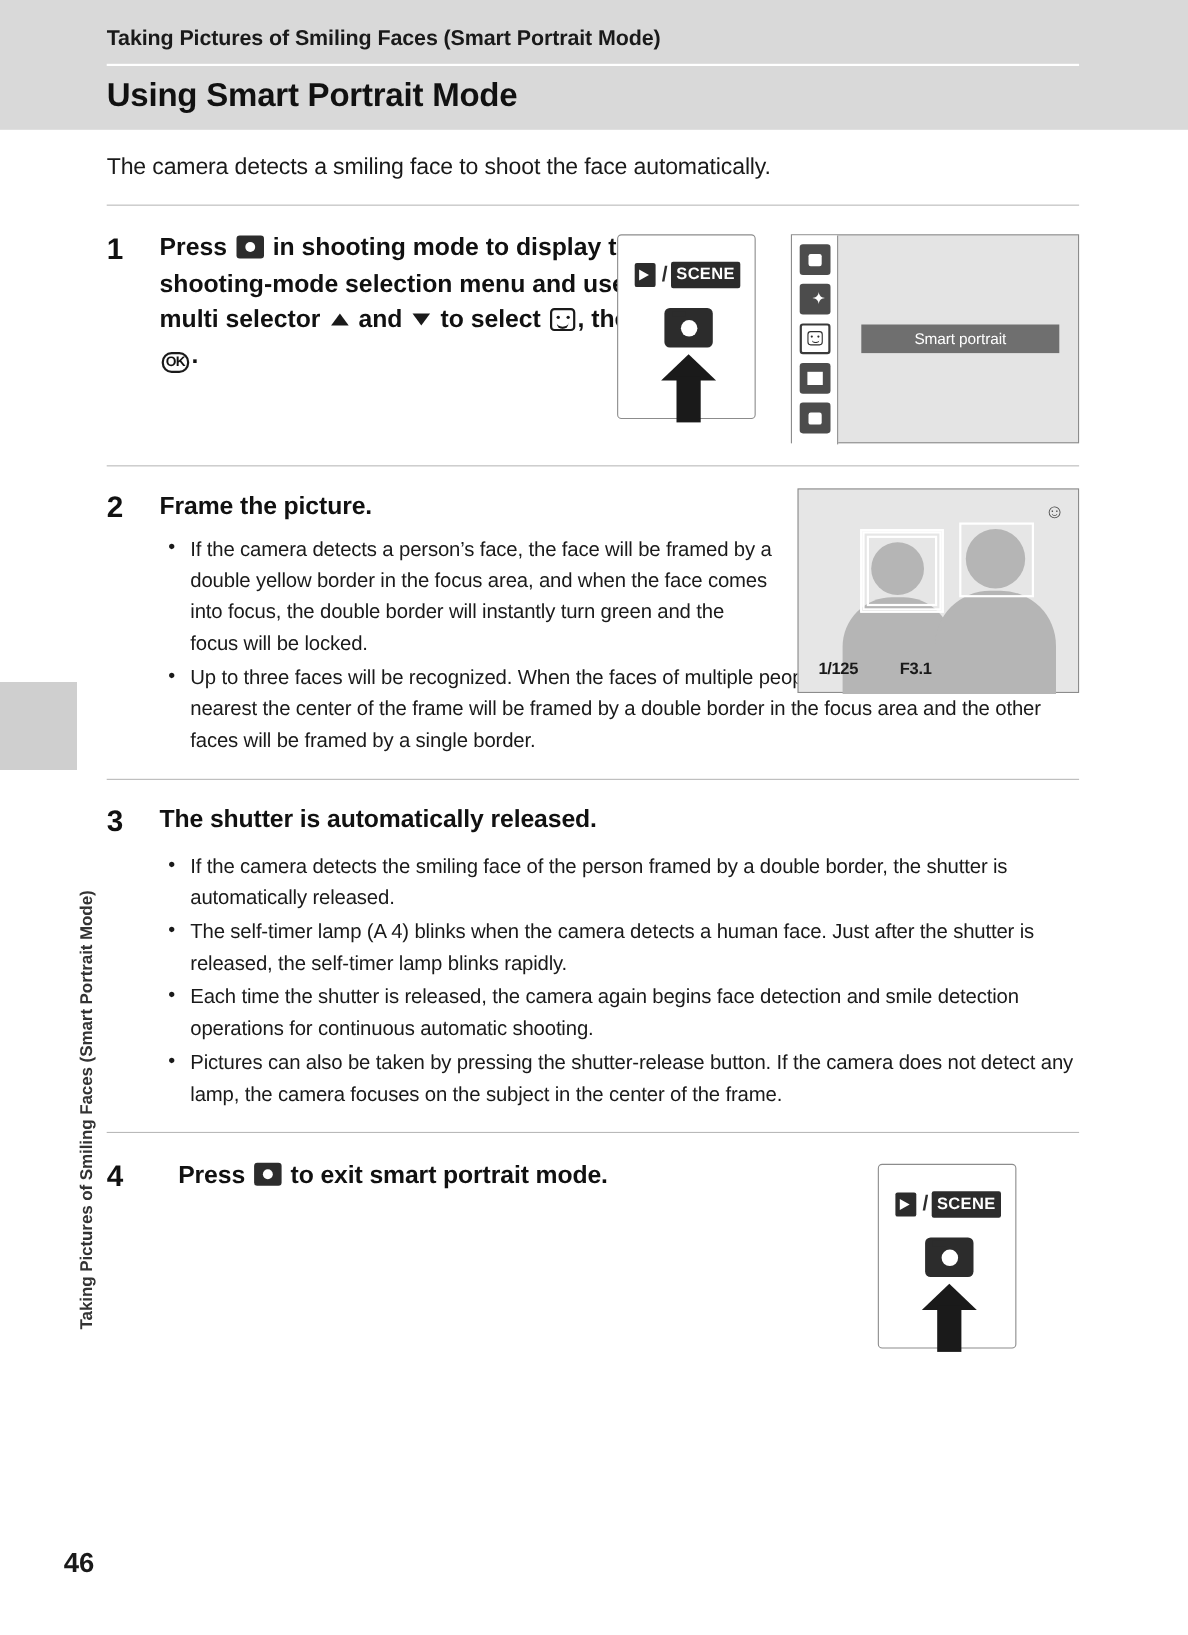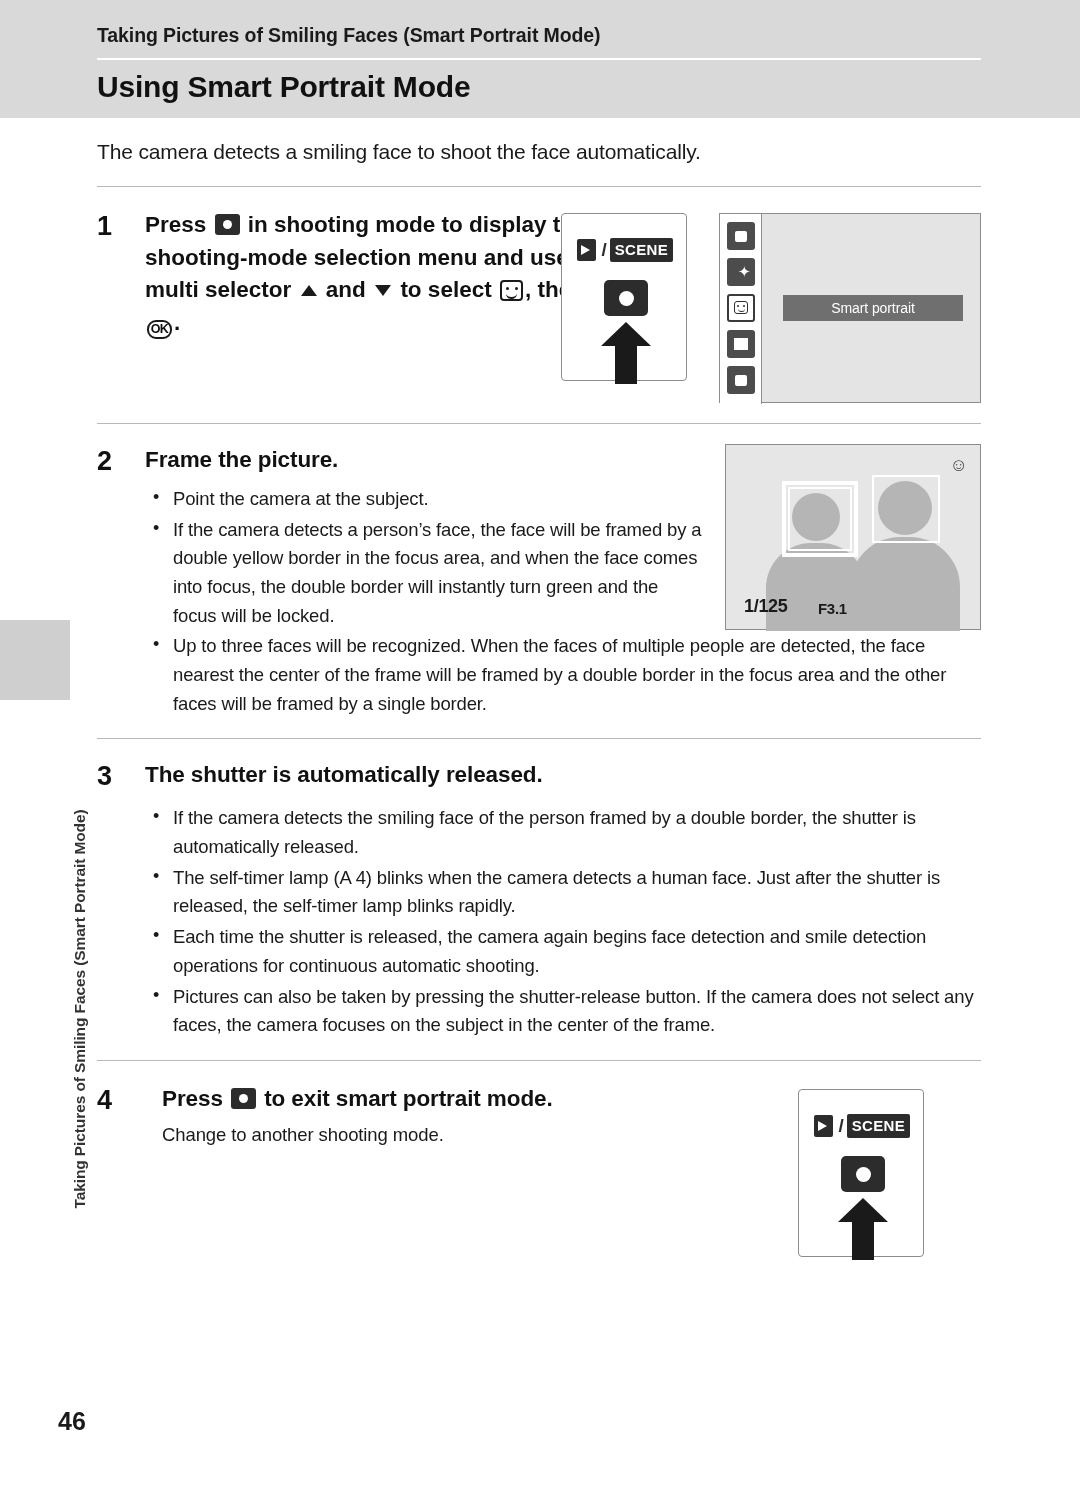--- a/index.html
+++ b/index.html
@@ -447,21 +447,21 @@
   }
   .f2-smile-ind {
     position: absolute;
     right: 12px; top: 10px;
     color: #4a4a4a;
     font-size: 18px;
   }
   .f2-shutter {
     position: absolute;
     left: 18px; bottom: 12px;
-    font-size: 18px;
+    font-size: 15px;
     font-weight: bold;
     color: #1a1a1a;
     letter-spacing: -0.3px;
   }
   .f2-aperture {
     position: absolute;
     left: 92px; bottom: 12px;
     font-size: 15px;
     font-weight: bold;
     color: #1a1a1a;
@@ -559,21 +559,20 @@
     </div>
   </div>
 
   <div class="hr" style="margin-top:14px;"></div>
 
   <div class="step" style="margin-top:20px;">
     <div class="step-num">2</div>
     <div class="step-body" style="position:relative;">
       <div class="step-head">Frame the picture.</div>
       <ul class="bullets">
-        <li style="max-width:560px;">Point the camera at the subject.</li>
         <li style="max-width:560px;">If the camera detects a person’s face, the face will be framed by a double yellow border in the focus area, and when the face comes into focus, the double border will instantly turn green and the focus will be locked.</li>
         <li style="max-width:852px;">Up to three faces will be recognized. When the faces of multiple people are detected, the face nearest the center of the frame will be framed by a double border in the focus area and the other faces will be framed by a single border.</li>
       </ul>
 
       <div class="fig2">
         <div class="f2-face-left"></div>
         <div class="f2-body-left"></div>
         <div class="f2-face-right"></div>
         <div class="f2-body-right"></div>
         <div class="f2-dbl-border"></div>
@@ -589,36 +588,35 @@
   <div class="hr" style="margin-top:18px;"></div>
 
   <div class="step" style="margin-top:20px;">
     <div class="step-num">3</div>
     <div class="step-body">
       <div class="step-head">The shutter is automatically released.</div>
       <ul class="bullets" style="margin-top:14px;">
         <li style="max-width:836px;">If the camera detects the smiling face of the person framed by a double border, the shutter is automatically released.</li>
         <li style="max-width:840px;">The self-timer lamp (A 4) blinks when the camera detects a human face. Just after the shutter is released, the self-timer lamp blinks rapidly.</li>
         <li style="max-width:836px;">Each time the shutter is released, the camera again begins face detection and smile detection operations for continuous automatic shooting.</li>
-        <li style="max-width:840px;">Pictures can also be taken by pressing the shutter-release button. If the camera does not select any faces, the camera focuses on the subject in the center of the frame.</li>
+        <li style="max-width:840px;">Pictures can also be taken by pressing the shutter-release button. If the camera does not detect any lamp, the camera focuses on the subject in the center of the frame.</li>
       </ul>
     </div>
   </div>
 
   <div class="hr" style="margin-top:18px;"></div>
 
   <div class="step" style="margin-top:22px; min-height:190px;">
     <div class="step-num">4</div>
     <div class="step-body" style="position:relative;margin-left:17px;">
       <div class="step-head">
         <span>Press</span>
         <span class="g-cam"></span>
         <span>to exit smart portrait mode.</span>
       </div>
-      <div class="plain-note">Change to another shooting mode.</div>
 
       <div class="fig4">
         <div class="dial-top-badge">
           <span class="badge-movie"></span>
           <span class="badge-slash">/</span>
           <span class="badge-scene">SCENE</span>
         </div>
         <div class="dial-cam"></div>
         <div class="fat-arrow-up">
           <div class="head"></div>

